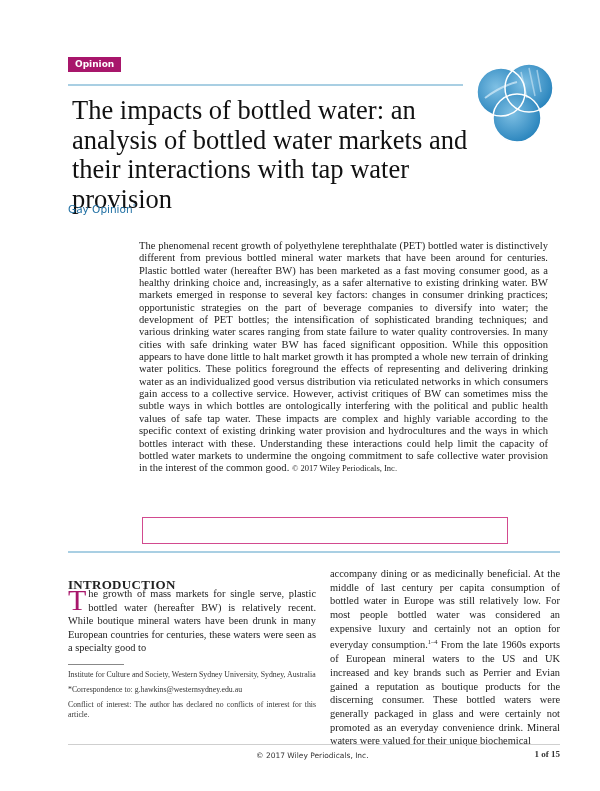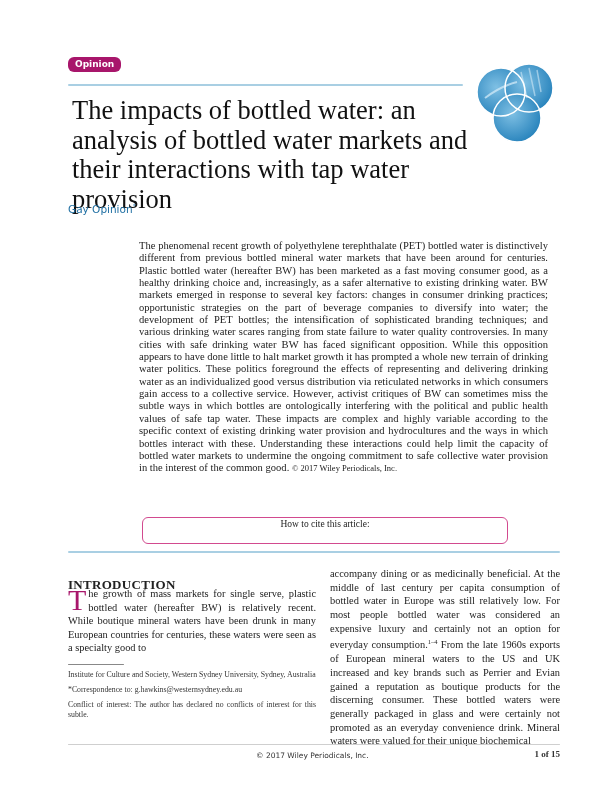--- a/index.html
+++ b/index.html
@@ -1,17 +1,17 @@
 <!DOCTYPE html>
 <html><head>
 <meta charset="utf-8">
 <style>
   html, body { margin:0; padding:0; background:#ffffff; }
   body { width:600px; height:791px; position:relative; overflow:hidden; color:#1a1a1a; }
-  .abs { position:absolute;border-radius:6px; }
+  .abs { position:absolute; }
   .badge { left:68px; top:57px; height:15px; padding:0 7px; background:#a8166b; color:#fff;
            font-family:"DejaVu Sans", sans-serif; font-size:9px; line-height:15px; font-weight:bold; }
   .rule-top { left:68px; top:84px; width:395px; height:2px; background:#a9cfe3; }
   .title { left:68px; top:92px; width:400px; margin:4px; font-family:"Liberation Serif", serif;
            font-size:26.5px; line-height:29.5px; font-weight:normal; color:#111; }
   .author { left:68px; top:202px; font-family:"DejaVu Sans", sans-serif; font-size:10.5px; color:#1f6fa3; }
   .author sup { font-size:6px; }
   .logo { left:477px; top:58px; width:78px; height:92px; }
   .abstract { left:127px; top:228px; width:409px; margin:12px; font-family:"Liberation Serif", serif;
               font-size:10.55px; line-height:12.35px; text-align:justify; color:#222; }
@@ -66,36 +66,35 @@
     <circle cx="40" cy="60" r="24" fill="none" stroke="#ffffff" stroke-width="1.5"></circle>
   </svg>
 </div>
 
 <p class="abs abstract">
   <span>The phenomenal recent growth of polyethylene terephthalate (PET) bottled water is distinctively different from previous bottled mineral water markets that have been around for centuries. Plastic bottled water (hereafter BW) has been marketed as a fast moving consumer good, as a healthy drinking choice and, increasingly, as a safer alternative to existing drinking water. BW markets emerged in response to several key factors: changes in consumer drinking practices; opportunistic strategies on the part of beverage companies to diversify into water; the development of PET bottles; the intensification of sophisticated branding techniques; and various drinking water scares ranging from state failure to water quality controversies. In many cities with safe drinking water BW has faced significant opposition. While this opposition appears to have done little to halt market growth it has prompted a whole new terrain of drinking water politics. These politics foreground the effects of representing and delivering drinking water as an individualized good versus distribution via reticulated networks in which consumers gain access to a collective service. However, activist critiques of BW can sometimes miss the subtle ways in which bottles are ontologically interfering with the political and public health values of safe tap water. These impacts are complex and highly variable according to the specific context of existing drinking water provision and hydrocultures and the ways in which bottles interact with these. Understanding these interactions could help limit the capacity of bottled water markets to undermine the ongoing commitment to safe collective water provision in the interest of the common good.</span>
   <span class="copy">© 2017 Wiley Periodicals, Inc.</span>
 </p>
 
 <div class="abs cite">
-  <div>How to cite this article:</div>
 </div>
 
 <div class="abs rule-mid"></div>
 
 <h2 class="abs h-intro">INTRODUCTION</h2>
 
 <p class="abs col-left">
   <span class="dropcap">T</span><span>he growth of mass markets for single serve, plastic bottled water (hereafter BW) is relatively recent. While boutique mineral waters have been drunk in many European countries for centuries, these waters were seen as a specialty good to</span>
 </p>
 
 <div class="abs fn-rule"></div>
 <div class="abs footnotes">
   <p>Institute for Culture and Society, Western Sydney University, Sydney, Australia</p>
   <p>*Correspondence to: g.hawkins@westernsydney.edu.au</p>
-  <p>Conflict of interest: The author has declared no conflicts of interest for this subtle.</p>
+  <p>Conflict of interest: The author has declared no conflicts of interest for this article.</p>
 </div>
 
 <p class="abs col-right">
   <span>accompany dining or as medicinally beneficial. At the middle of last century per capita consumption of bottled water in Europe was still relatively low. For most people bottled water was considered an expensive luxury and certainly not an option for everyday consumption.</span><sup>1–4</sup><span> From the late 1960s exports of European mineral waters to the US and UK increased and key brands such as Perrier and Evian gained a reputation as boutique products for the discerning consumer. These bottled waters were generally packaged in glass and were certainly not promoted as an everyday convenience drink. Mineral waters were valued for their unique biochemical</span>
 </p>
 
 <div class="abs rule-foot"></div>
 <div class="abs foot foot-left">Volume 4, May/June 2017</div>
 <div class="abs foot foot-mid">© 2017 Wiley Periodicals, Inc.</div>
 <div class="abs foot foot-right">1 of 15</div>

